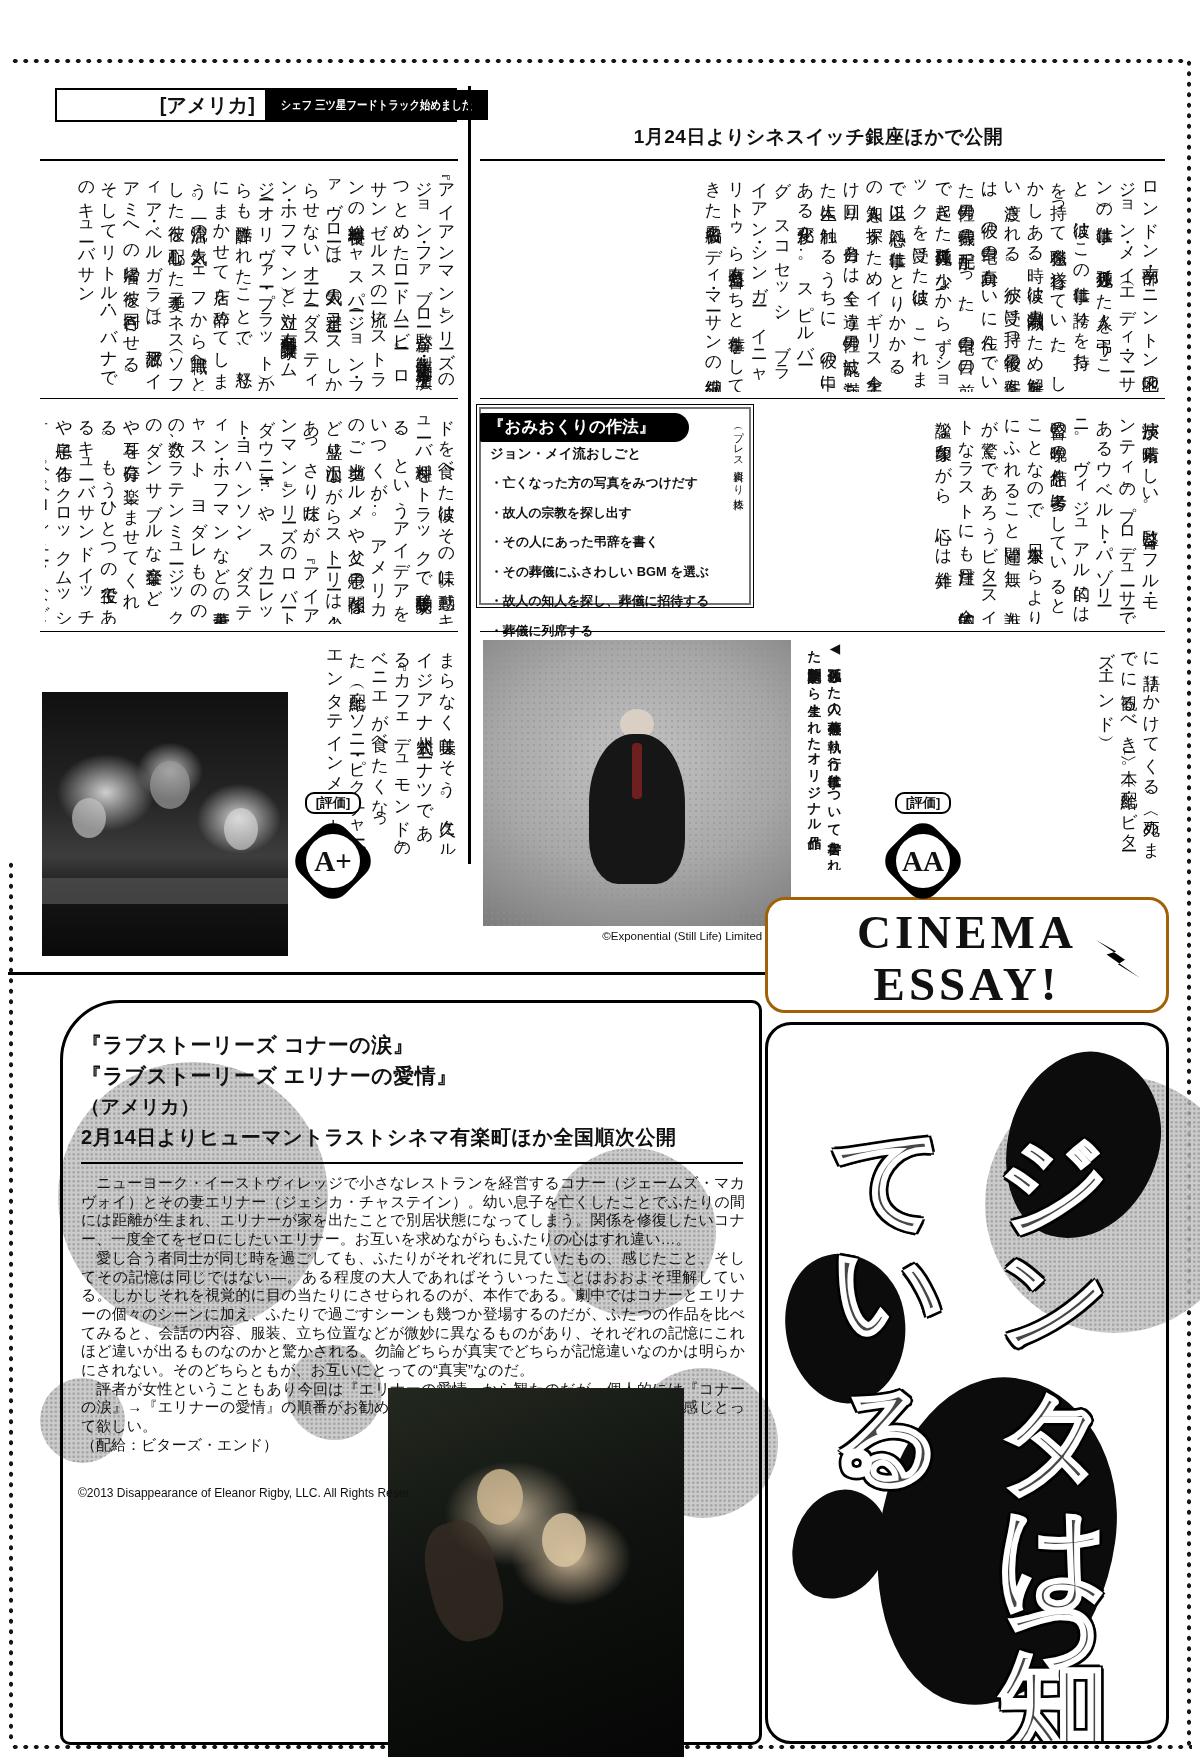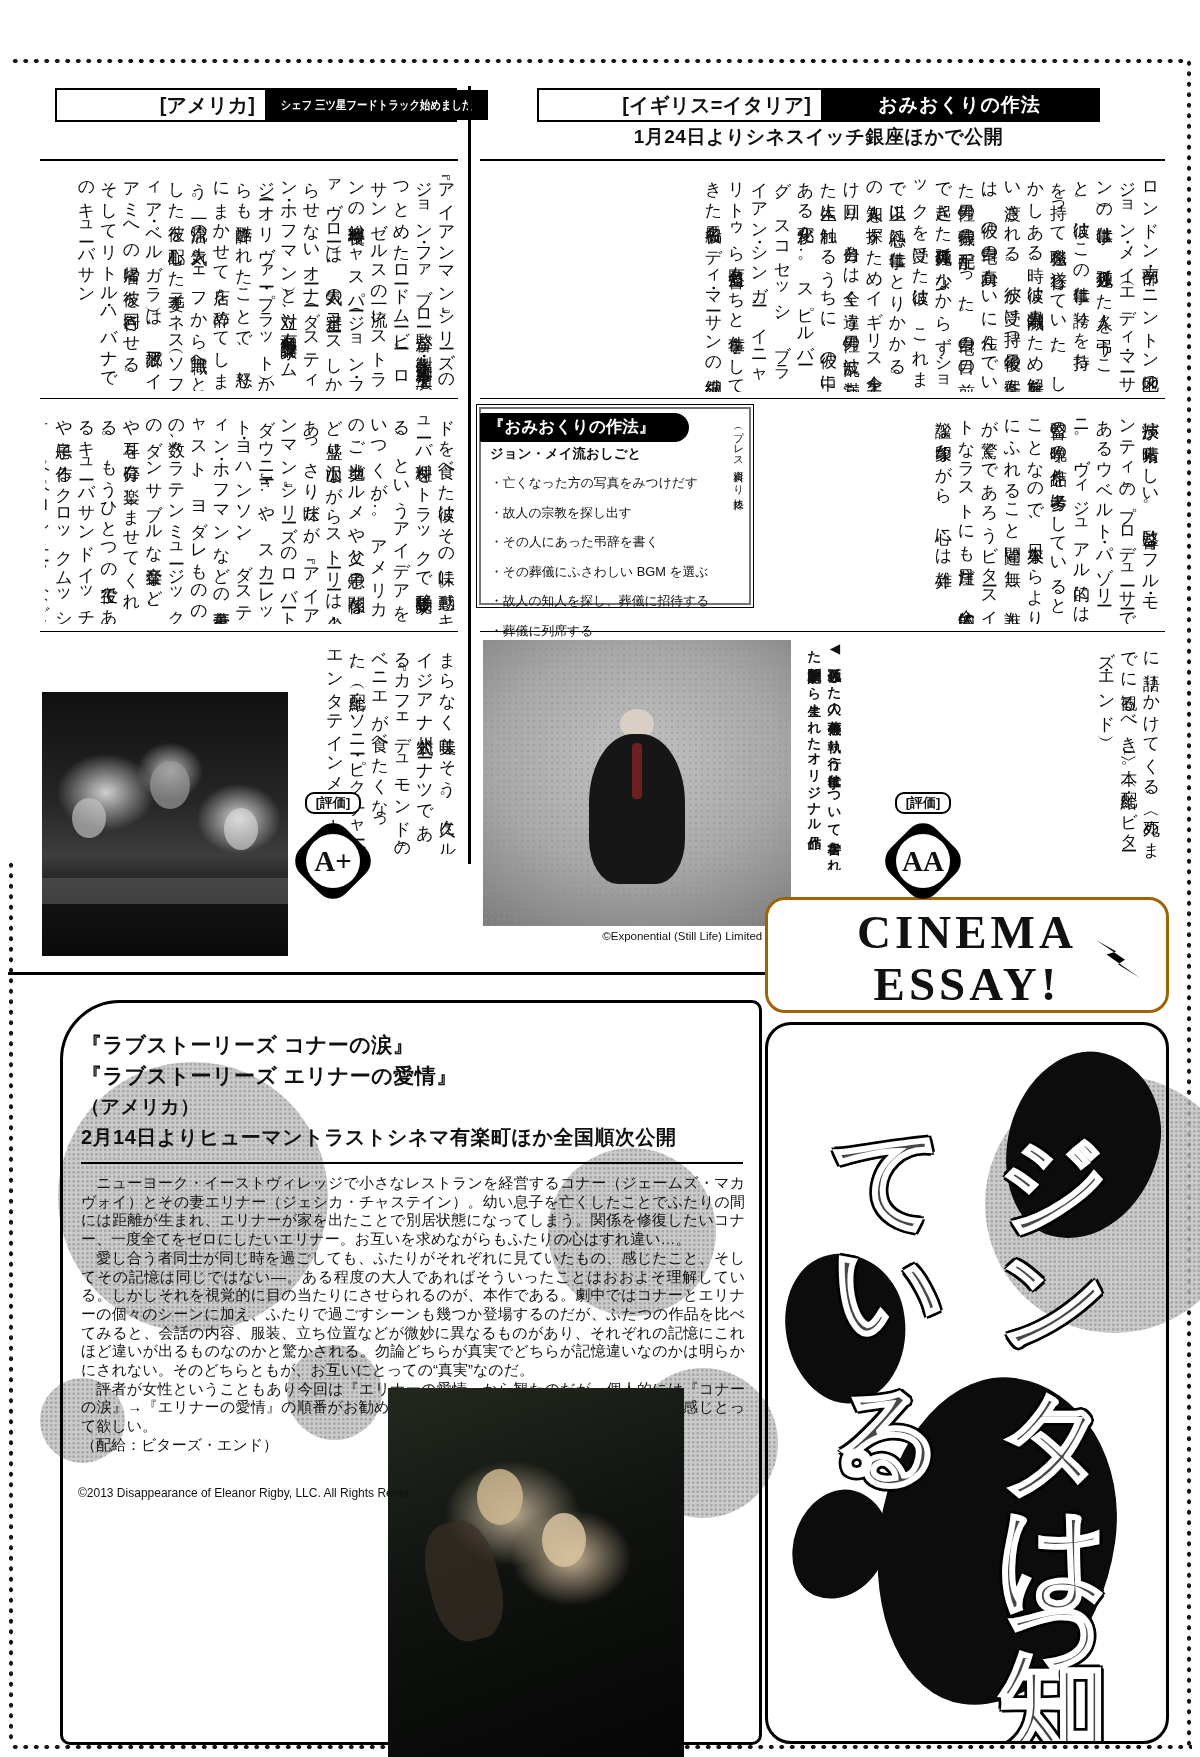--- a/index.html
+++ b/index.html
@@ -28,21 +28,21 @@
   .rate-label{display:inline-block;border:2px solid #000;border-radius:9px;padding:0 9px;font-size:13px;font-weight:bold;background:#fff;}
   .seal{position:relative;width:78px;height:92px;margin-top:3px;}
   .seal-diamond{position:absolute;left:7px;top:12px;width:64px;height:64px;background:#000;border-radius:18px;transform:rotate(45deg);}
   .seal-circle{position:absolute;left:12px;top:17px;width:54px;height:54px;background:#fff;border-radius:50%;
                display:flex;align-items:center;justify-content:center;
                font-family:"Liberation Serif",serif;font-weight:bold;font-size:29px;}
   
   .info-box{position:absolute;border:2px solid #737373;outline:1.5px solid #000;outline-offset:2.5px;background:#fff;box-sizing:border-box;}
   .info-head{background:#000;color:#fff;font-weight:bold;font-size:16.5px;padding:3px 10px 4px 8px;border-radius:2px 16px 16px 2px;width:78%;box-sizing:border-box;margin:4px 0 2px -1px;white-space:nowrap;}
   .info-sub{font-weight:bold;font-size:13.5px;margin:3px 8px 1px 9px;}
-  .info-item{font-size:12.8px;font-weight:400;line-height:19.5px;margin-left:9px;white-space:nowrap;margin-top:10px;}
+  .info-item{font-size:12.8px;font-weight:700;line-height:19.5px;margin-left:9px;white-space:nowrap;margin-top:10px;}
   .info-src{position:absolute;right:3px;top:14px;writing-mode:vertical-rl;font-size:10.5px;letter-spacing:1px;}
   
   .photo{position:absolute;overflow:hidden;}
   
   .dot-circle{position:absolute;border-radius:50%;background-color:#c3c3c3;
               background-image:radial-gradient(#939393 1.1px,rgba(0,0,0,0) 1.45px);background-size:4.5px 4.5px;
               opacity:.85;z-index:0;}
   .essay-box{position:absolute;border:3px solid #000;border-radius:60px 10px 10px 10px;box-sizing:border-box;z-index:1;background:transparent;}
   .essay-title{font-weight:bold;font-size:21px;line-height:31px;letter-spacing:.5px;white-space:nowrap;}
   .essay-title.small{font-size:19px;}
@@ -100,24 +100,20 @@
   <div class="badge" style="left:294px;top:792px;">
     <span class="rate-label">[評価]</span>
     <div class="seal">
       <div class="seal-diamond"></div>
       <div class="seal-circle">A+</div>
     </div>
   </div>
 
   <div class="vsep" style="left:468px;top:86px;height:778px;"></div>
 
-  <div class="hdr" style="left:537px;top:88px;width:563px;">
-    <div class="region" style="flex:0 0 282px;">[イギリス=イタリア]</div>
-    <div class="ftitle" style="font-size:19px;letter-spacing:1px;">おみおくりの作法</div>
-  </div>
   <div class="release" style="left:537px;top:124px;width:563px;">1月24日よりシネスイッチ銀座ほかで公開</div>
   <div class="rule" style="left:480px;top:159px;width:685px;"></div>
 
   <div class="vtext" style="left:484px;top:170px;width:678px;height:222px;line-height:23px;">ロンドン南部・ケニントン地区の民生係ジョン・メイ（エディ・マーサン）の仕事は、孤独死した人々を弔うこと。彼はこの仕事に誇りを持ち、誠意を持って職務を遂行していた。しかしある時、彼は人員削減のため解雇を言い渡される。彼が受け持つ最後の案件は、彼の自宅の真向かいに住んでいた男性の葬儀の手配だった。自宅の目の前で起きた孤独死に少なからずショックを受けた彼は、これまで以上に熱心に仕事にとりかかる。男性の知人を探すためイギリス全土を駆け回り、自分とは全く違う男性の波乱に満ちた人生に触れるうちに、彼の中にある変化が…。スピルバーグ、スコセッシ、ブライアン・シンガー、イニャリトゥら有名監督たちと仕事をしてきた名脇役エディ・マーサンの繊細な</div>
   <div class="rule-thin" style="left:480px;top:398px;width:685px;"></div>
 
   <div class="info-box" style="left:479px;top:407px;width:272px;height:198px;">
     <div class="info-head">『おみおくりの作法』</div>
     <div class="info-sub">ジョン・メイ流おしごと</div>
     <div class="info-item">・亡くなった方の写真をみつけだす</div>

